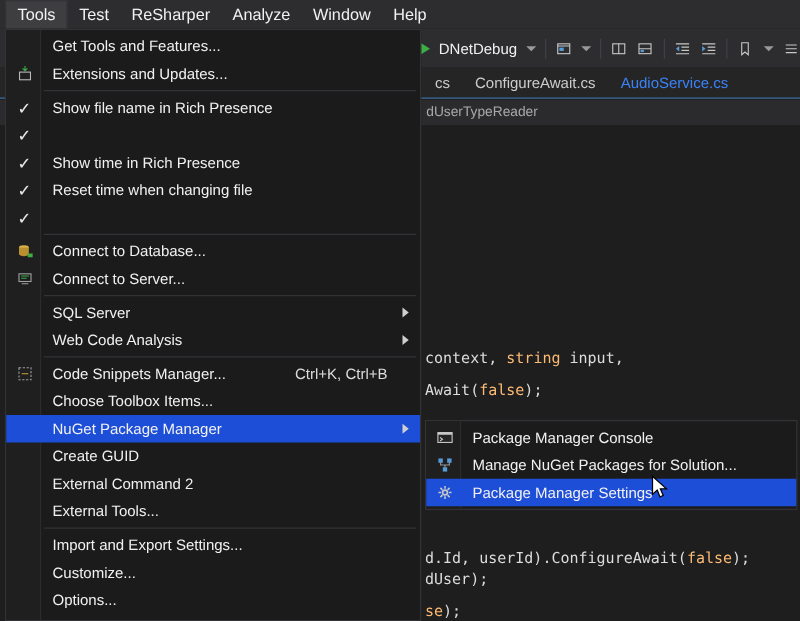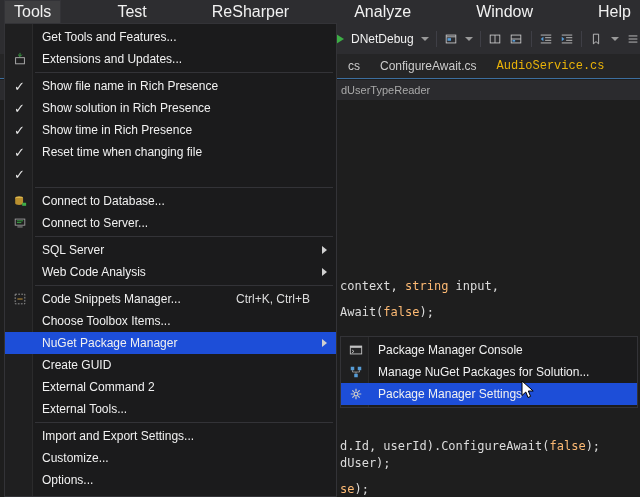--- a/index.html
+++ b/index.html
@@ -1,36 +1,36 @@
 <!DOCTYPE html>
 <html><head>
 <meta charset="utf-8">
 <style>
   *{margin:0;padding:0;box-sizing:border-box;}
   html,body{width:640px;height:497px;}
   body{background:#1e1e1e;font-family:"Liberation Sans",sans-serif;overflow:hidden;position:relative;}
   .screen{position:absolute;left:0;top:0;width:640px;height:497px;background:#1e1e1e;overflow:hidden;}
 
   
-  .menubar{position:absolute;top:0;left:0;right:0;height:23px;background:#2d2d30;display:flex;align-items:stretch;padding-left:4px;color:#f1f1f1;font-size:16px;z-index:5;justify-content:space-between;}
+  .menubar{position:absolute;top:0;left:0;right:0;height:23px;background:#2d2d30;display:flex;align-items:stretch;padding-left:4px;color:#f1f1f1;font-size:13px;z-index:5;}
   .mb{padding:0 9px;line-height:23px;cursor:default;}
   .mb.active{background:#3e3e40;border:1px solid #333337;border-bottom:none;line-height:21px;}
 
   
   .toolbar{position:absolute;top:23px;left:0;right:0;height:31px;background:#2d2d30;display:flex;align-items:center;gap:7px;padding-left:336px;color:#f1f1f1;font-size:12px;z-index:1;}
   .play-icon{width:0;height:0;border-left:8px solid #3dae46;border-top:5px solid transparent;border-bottom:5px solid transparent;display:inline-block;}
   .caret{width:0;height:0;border-top:4px solid #999;border-left:4px solid transparent;border-right:4px solid transparent;display:inline-block;}
   .tsep{width:1px;height:16px;background:#3f3f46;display:inline-block;}
   .tbi{display:inline-flex;align-items:center;justify-content:center;width:18px;height:18px;}
   .tbi svg{display:block;}
 
   
   .tabstrip{position:absolute;top:54px;left:0;right:0;height:25px;background:#252526;display:flex;align-items:stretch;padding-left:338px;border-bottom:1px solid #3c6e9e;color:#cccccc;font-size:12px;z-index:1;}
   .tab{padding:5px 10px 0 10px;white-space:nowrap;cursor:default;}
-  .tab.active{color:#eab308;font-family:Liberation Mono, monospace;}
+  .tab.active{color:#3b82f6;}
 
   
   .breadcrumbbar{position:absolute;top:80px;left:0;right:0;height:20px;background:#2b2b2e;color:#a9a9a9;font-size:11px;line-height:20px;padding-left:341px;z-index:1;white-space:nowrap;}
 
   
   .editor{position:absolute;top:100px;left:0;right:0;bottom:0;background:#1e1e1e;z-index:0;}
   .code{position:absolute;font-family:"DejaVu Sans Mono",monospace;font-size:12px;color:#dcdcdc;white-space:pre;z-index:1;}
   .kw{color:#fdba74;}
 
   
@@ -160,21 +160,20 @@
     <div class="mi">
       <span class="gut">
           <span class="check">✓</span>
         </span>
       <span class="lbl">Show file name in Rich Presence</span>
     </div>
     <div class="mi">
       <span class="gut">
           <span class="check">✓</span>
         </span>
-      <span class="lbl">Show solution in Rich Presence</span>
     </div>
     <div class="mi">
       <span class="gut">
           <span class="check">✓</span>
         </span>
       <span class="lbl">Show time in Rich Presence</span>
     </div>
     <div class="mi">
       <span class="gut">
           <span class="check">✓</span>

